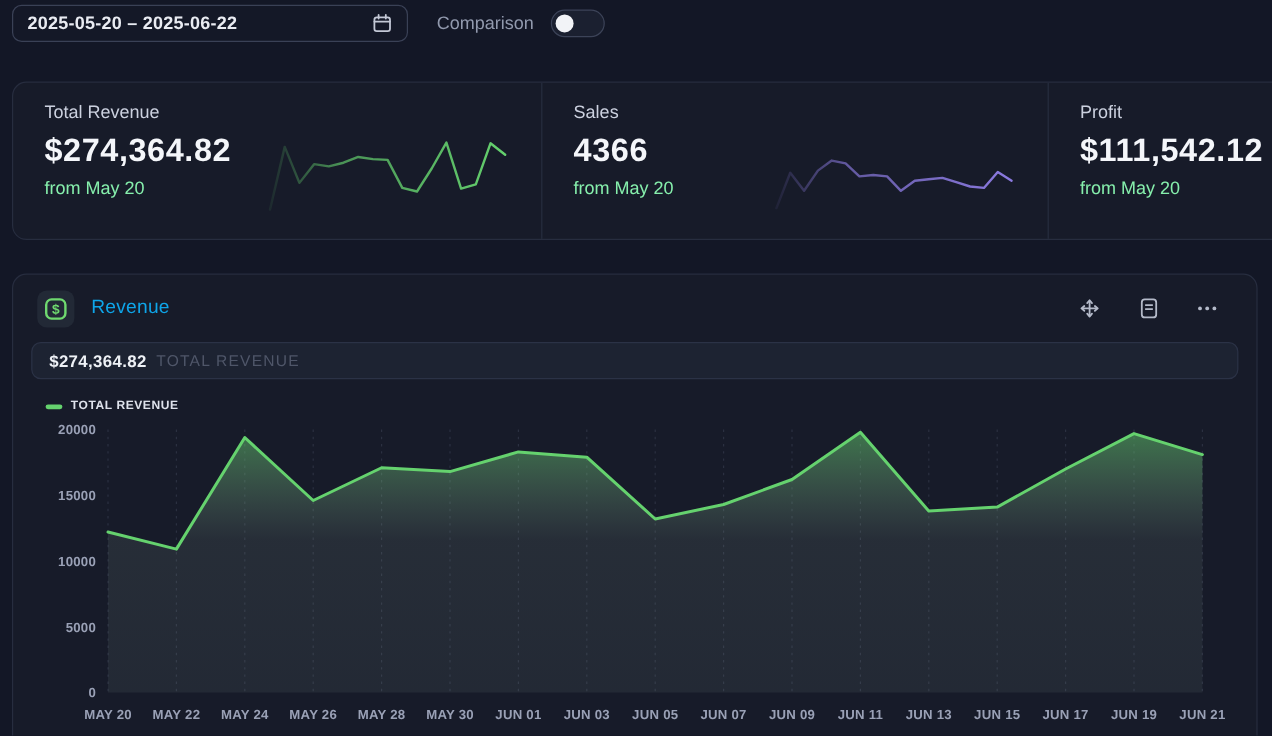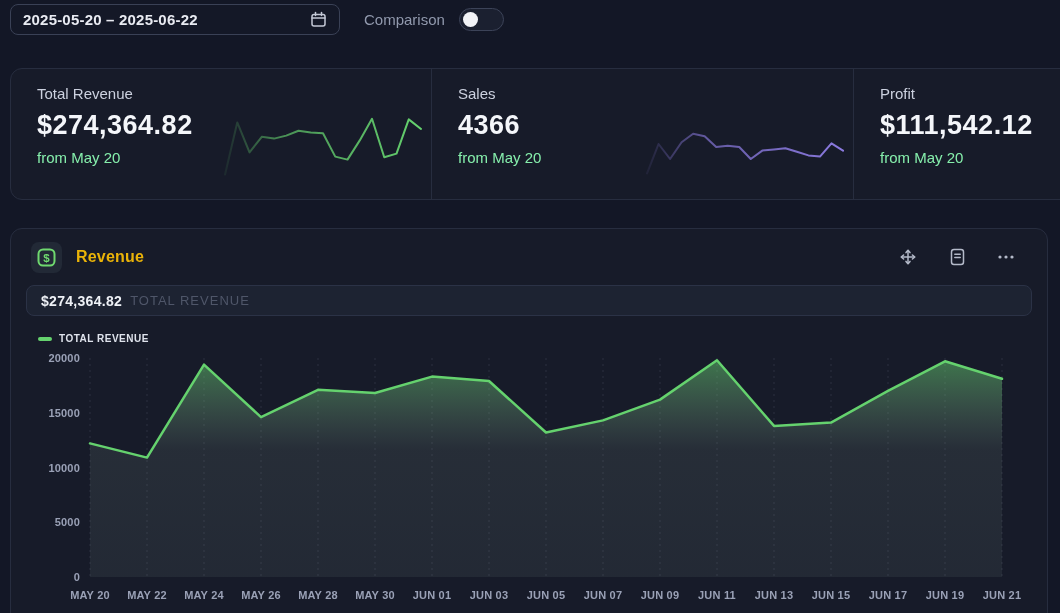--- a/index.html
+++ b/index.html
@@ -28,36 +28,36 @@
     position:absolute; left:3px; top:2.5px; width:15px; height:15px;
     border-radius:50%; background:#f2f3f7;
   }
   
   .stats-panel {
     position:absolute; left:10px; top:68px; width:1262px; height:132px;
     background:#171b29; border:1px solid #272d3f; border-radius:12px;
     display:grid; grid-template-columns:420px 422px 420px;
   }
   .stat-cell { position:relative; padding:16px 0 0 26px; }
-  .stat-cell + .stat-cell { border-left:1px solid #272d3f; }
+  .stat-cell + .stat-cell { border-left:1px solid #272d3f;margin-left:20px; }
   .stat-title { font-size:15px; color:#ccd1df; }
   .stat-value { margin-top:8px; font-size:27px; font-weight:700; color:#f4f6fa; letter-spacing:.5px; }
   .stat-sub { margin-top:8px; font-size:15px; color:#86efac; }
   .spark { position:absolute; right:8px; top:38px; width:200px; height:75px; }
   
   .rev-panel {
     position:absolute; left:10px; top:228px; width:1038px; height:400px;
     background:#171b29; border:1px solid #272d3f; border-radius:12px;
   }
   .rev-header { height:56px; display:flex; align-items:center; padding:0 20px; gap:14px; }
   .rev-icon {
     width:31px; height:31px; border-radius:8px; background:#222936;
     display:flex; align-items:center; justify-content:center;
   }
-  .rev-title { font-size:16px; font-weight:700; color:#eab308; letter-spacing:.2px; }
+  .rev-title { font-size:16px; font-weight:400; color:#0ea5e9; letter-spacing:.2px; }
   .rev-tools { margin-left:auto; display:flex; align-items:center; gap:31px; padding-right:12px; }
   .tool-btn { width:18px; height:18px; color:#b4bac9; cursor:pointer; display:flex; align-items:center; justify-content:center; }
   .summary-bar {
     margin:0 15px; height:31px; border:1px solid #2b3246; border-radius:8px;
     background:#1d2332; display:flex; align-items:center; padding:0 14px; gap:8px;
     cursor:pointer;
   }
   .summary-value { font-size:14px; font-weight:700; color:#eef1f6; letter-spacing:.3px; }
   .summary-label { font-size:13px; color:#4f5669; letter-spacing:1px; }
   .legend-row { margin:17px 0 0 27px; display:flex; align-items:center; gap:7px; cursor:pointer; }

